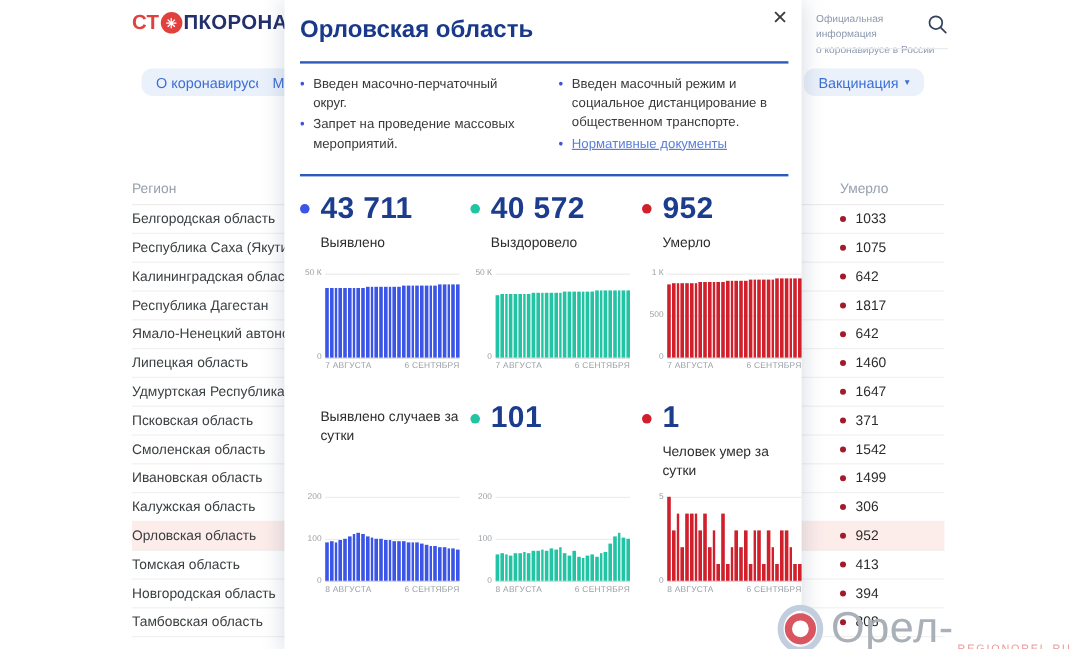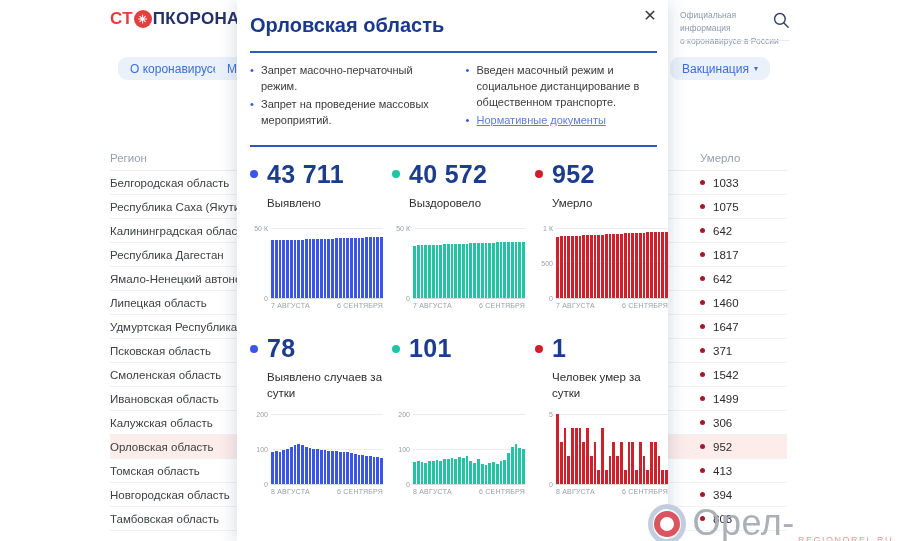--- a/index.html
+++ b/index.html
@@ -226,21 +226,21 @@
       </div>
   </div>
 
   <div class="modal">
     <div class="m-close">✕</div>
     <div class="m-title">Орловская область</div>
     <div class="m-div"></div>
 
     <div class="measures">
       <ul id="measures-left">
-          <li>Запрет масочно-перчаточный режим.</li>
+          <li>Введен масочно-перчаточный округ.</li>
           <li>Запрет на проведение массовых мероприятий.</li>
         </ul>
       <ul id="measures-right">
           <li>Введен масочный режим и социальное дистанцирование в общественном транспорте.</li>
           <li><span class="doc-link">Нормативные документы</span></li>
         </ul>
     </div>
 
     <div class="m-div"></div>
 
@@ -409,24 +409,20 @@
             <div class="xl">
               <span>7 АВГУСТА</span>
               <span>6 СЕНТЯБРЯ</span>
             </div>
           </div>
         </div>
     </div>
 
     <div class="grid3 daily">
       <div>
-        <div class="stat-line">
-            <span class="dot" style="background: rgb(59, 85, 230);"></span>
-          <span class="stat-val">78</span>
-          </div>
         <div class="stat-lbl">Выявлено случаев за сутки</div>
       </div>
       <div>
         <div class="stat-line">
             <span class="dot" style="background: rgb(34, 196, 164);"></span>
           <span class="stat-val">101</span>
           </div>
       </div>
       <div>
         <div class="stat-line">

